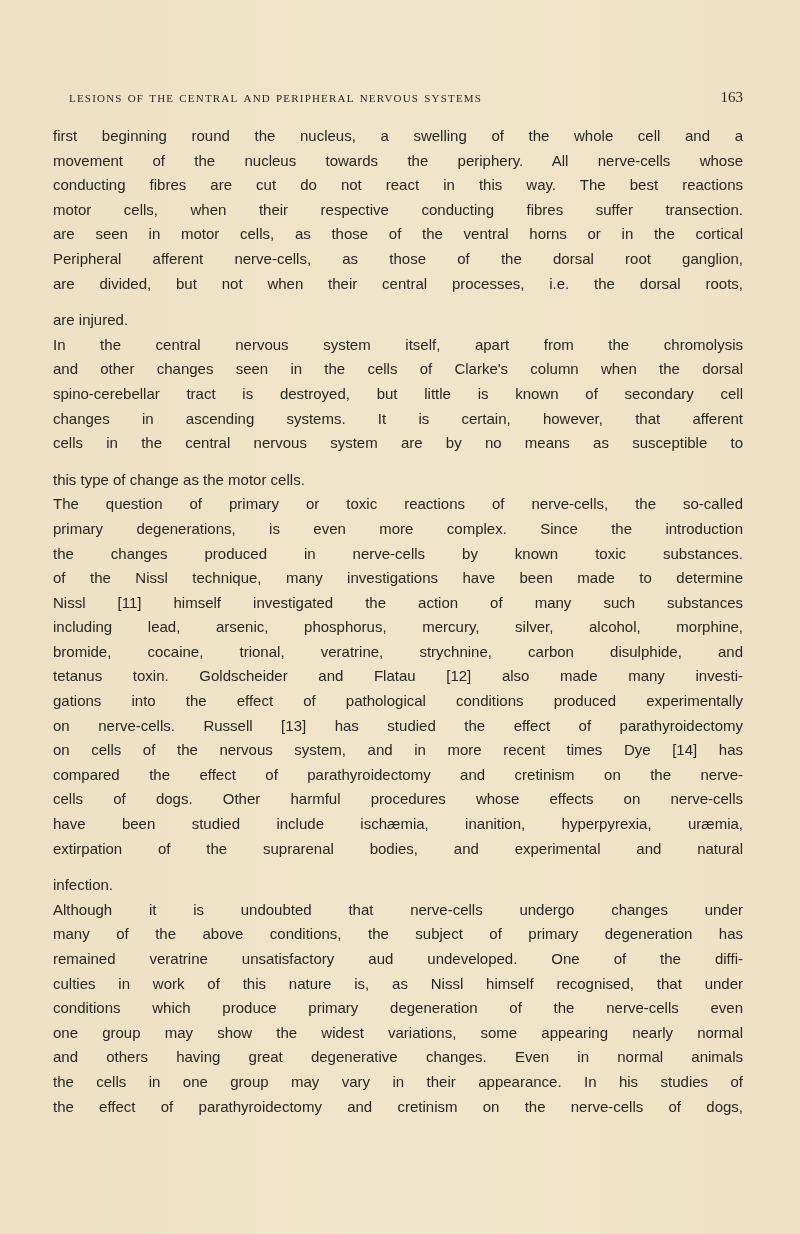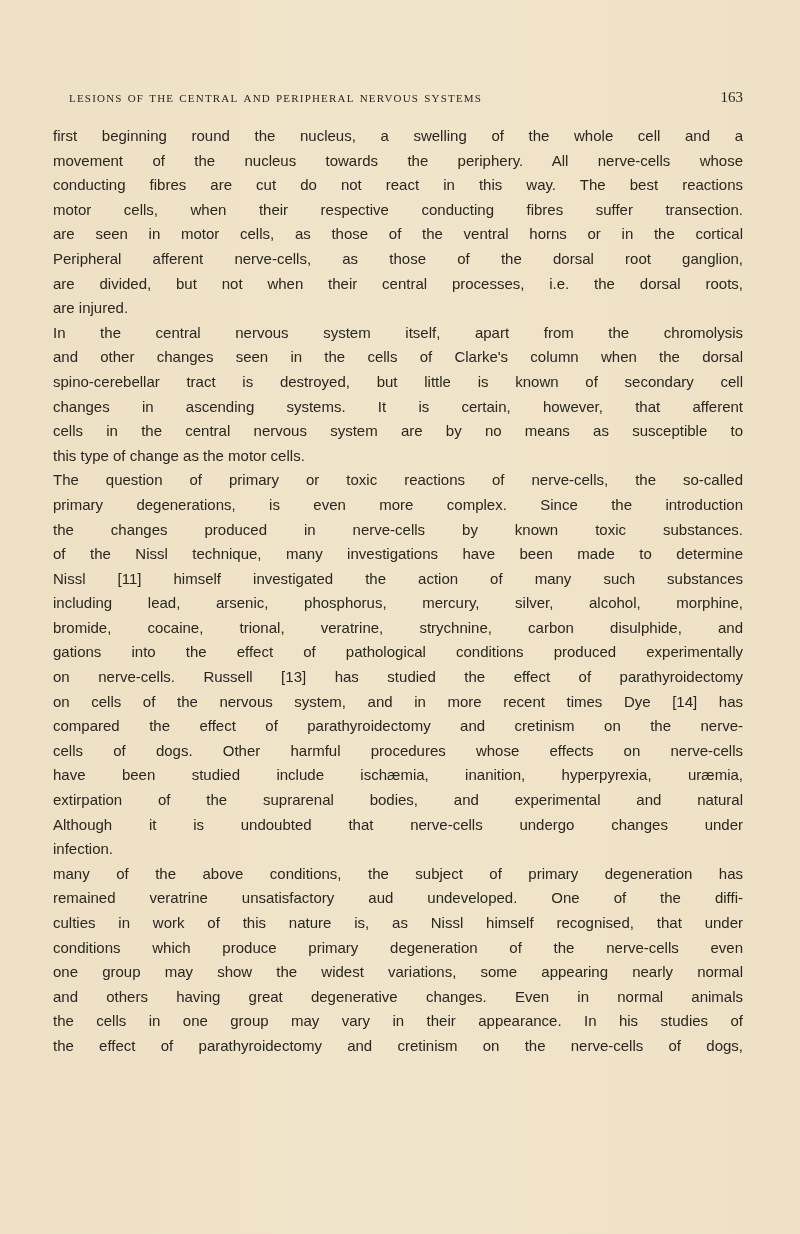--- a/index.html
+++ b/index.html
@@ -34,21 +34,21 @@
   }
   .line {
     font-family: Liberation Sans, sans-serif;
     font-size: 15px;
     line-height: 24.6px;
     height: 24.6px;
     white-space: nowrap;
     text-align: justify;
     text-align-last: justify;
   }
-  .line.last { text-align-last: left; }
+  .line.last { text-align-last: left; margin-top: 12px; }
 </style>
 </head>
 <body>
 
 <div class="page">
   <div class="running-head">
     <span class="title">LESIONS OF THE CENTRAL AND PERIPHERAL NERVOUS SYSTEMS</span>
     <span class="folio">163</span>
   </div>
 
@@ -70,30 +70,31 @@
     <div class="line">cells in the central nervous system are by no means as susceptible to</div>
     <div class="line last">this type of change as the motor cells.</div>
 
     <div class="line">The question of primary or toxic reactions of nerve-cells, the so-called</div>
     <div class="line">primary degenerations, is even more complex. Since the introduction</div>
     <div class="line">the changes produced in nerve-cells by known toxic substances.</div>
     <div class="line">of the Nissl technique, many investigations have been made to determine</div>
     <div class="line">Nissl [11] himself investigated the action of many such substances</div>
     <div class="line">including lead, arsenic, phosphorus, mercury, silver, alcohol, morphine,</div>
     <div class="line">bromide, cocaine, trional, veratrine, strychnine, carbon disulphide, and</div>
+    <div class="line">tetanus toxin. Goldscheider and Flatau [12] also made many investi-</div>
     <div class="line">gations into the effect of pathological conditions produced experimentally</div>
     <div class="line">on nerve-cells. Russell [13] has studied the effect of parathyroidectomy</div>
     <div class="line">on cells of the nervous system, and in more recent times Dye [14] has</div>
     <div class="line">compared the effect of parathyroidectomy and cretinism on the nerve-</div>
     <div class="line">cells of dogs. Other harmful procedures whose effects on nerve-cells</div>
     <div class="line">have been studied include ischæmia, inanition, hyperpyrexia, uræmia,</div>
     <div class="line">extirpation of the suprarenal bodies, and experimental and natural</div>
+    <div class="line last">infection.</div>
+
     <div class="line">Although it is undoubted that nerve-cells undergo changes under</div>
-
-    <div class="line last">infection.</div>
     <div class="line">many of the above conditions, the subject of primary degeneration has</div>
     <div class="line">remained veratrine unsatisfactory aud undeveloped. One of the diffi-</div>
     <div class="line">culties in work of this nature is, as Nissl himself recognised, that under</div>
     <div class="line">conditions which produce primary degeneration of the nerve-cells even</div>
     <div class="line">one group may show the widest variations, some appearing nearly normal</div>
     <div class="line">and others having great degenerative changes. Even in normal animals</div>
     <div class="line">the cells in one group may vary in their appearance. In his studies of</div>
     <div class="line">the effect of parathyroidectomy and cretinism on the nerve-cells of dogs,</div>
   </div>
 </div>

